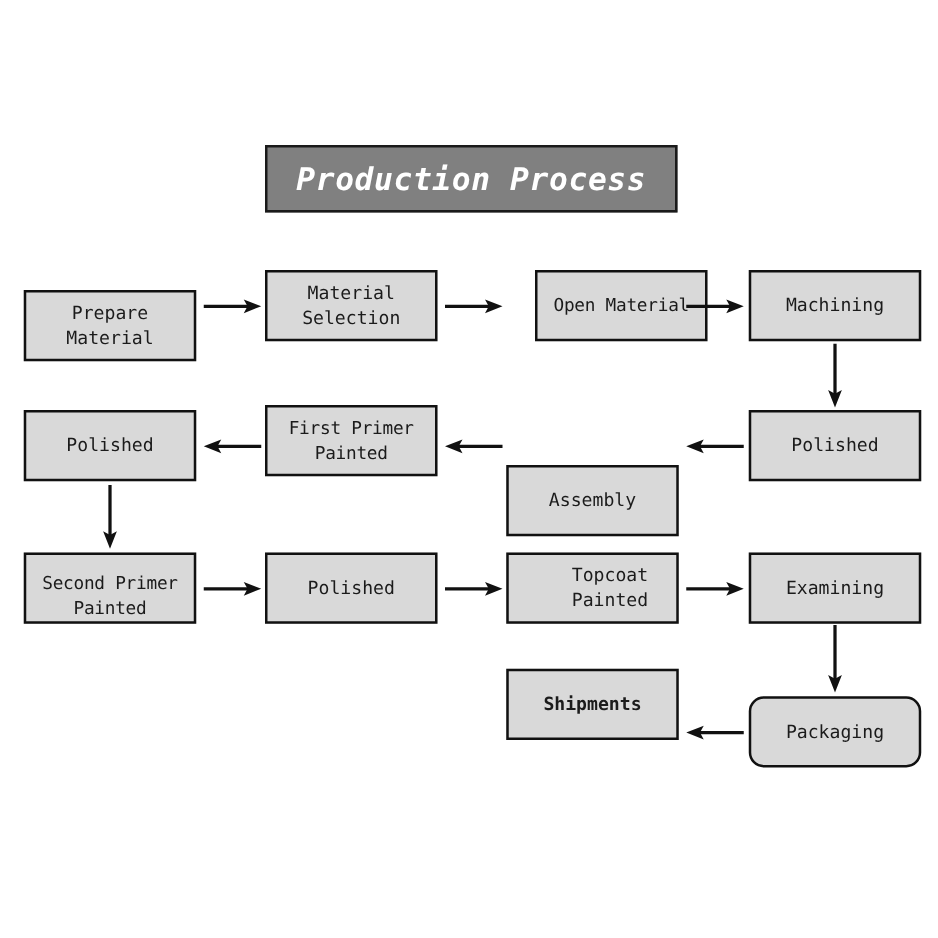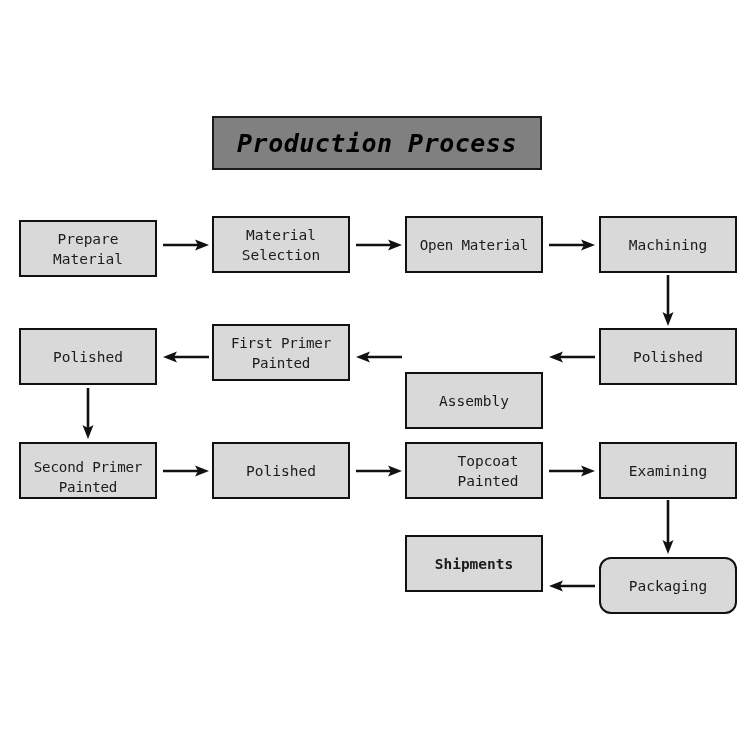--- a/index.html
+++ b/index.html
@@ -28,21 +28,21 @@
     box-sizing: border-box;
     display: flex;
     align-items: center;
     justify-content: center;
   }
   .title-text {
     font-family: "DejaVu Sans Mono", "Liberation Mono", monospace;
     font-style: italic;
     font-weight: bold;
     font-size: 25px;
-    color: #000000;
+    color: #ffffff;
     letter-spacing: 0.5px;
     white-space: nowrap;
   }
 
   
   .node {
     position: absolute;
     width: 138px;
     height: 57px;
     background: #d9d9d9;
@@ -83,29 +83,29 @@
 </style>
 </head>
 <body>
 
 <div id="canvas">
 
   <div class="title-banner">
     <span class="title-text">Production Process</span>
   </div>
 
-  <div class="node" style="left:19px; top:220px;">
+  <div class="node" style="left:19px; top:232px;">
     <span class="node-label">Prepare
 Material</span>
   </div>
   <div class="node" style="left:212px; top:216px;">
     <span class="node-label">Material
 Selection</span>
   </div>
-  <div class="node tight" style="left:405px; top:216px;align-items:center;">
+  <div class="node tight" style="left:428px; top:216px;align-items:center;">
     <span class="node-label">Open Material</span>
   </div>
   <div class="node" style="left:599px; top:216px;">
     <span class="node-label">Machining</span>
   </div>
 
   <div class="node" style="left:19px; top:328px;">
     <span class="node-label">Polished</span>
   </div>
   <div class="node tight" style="left:212px; top:324px;">

